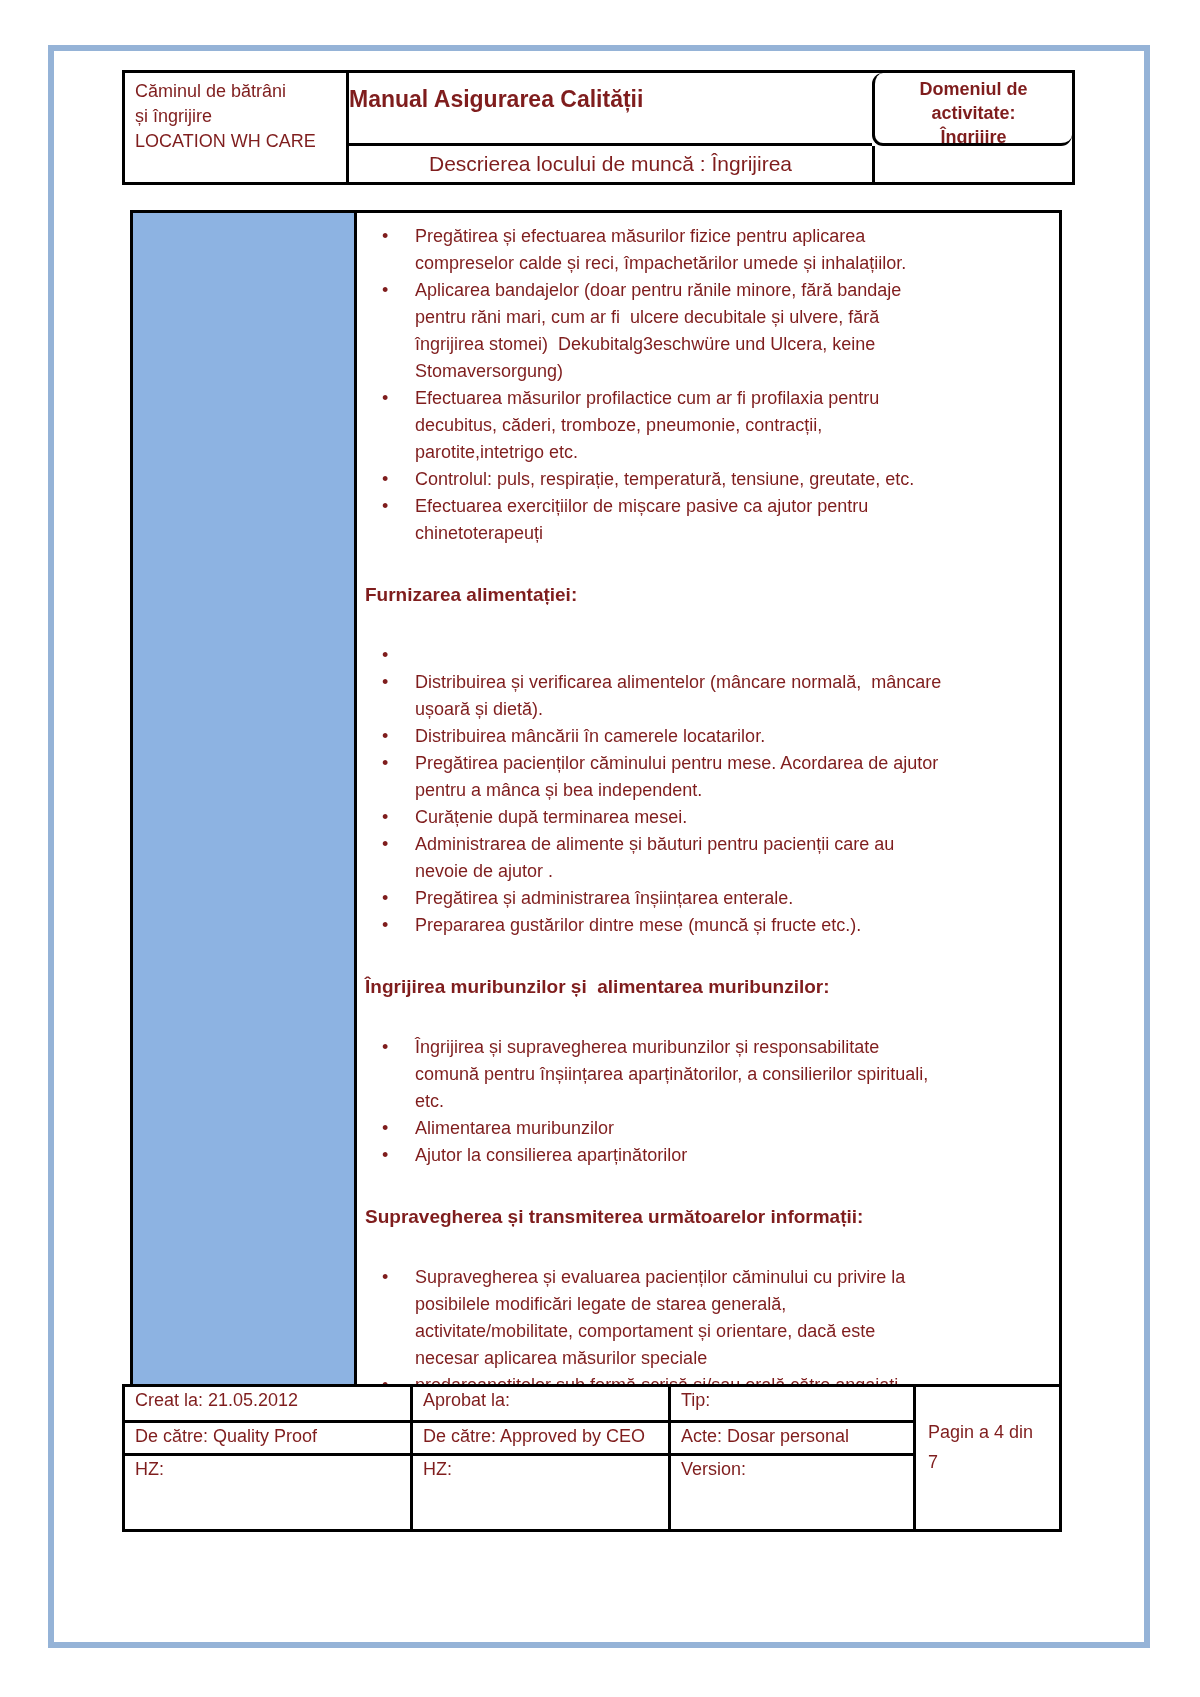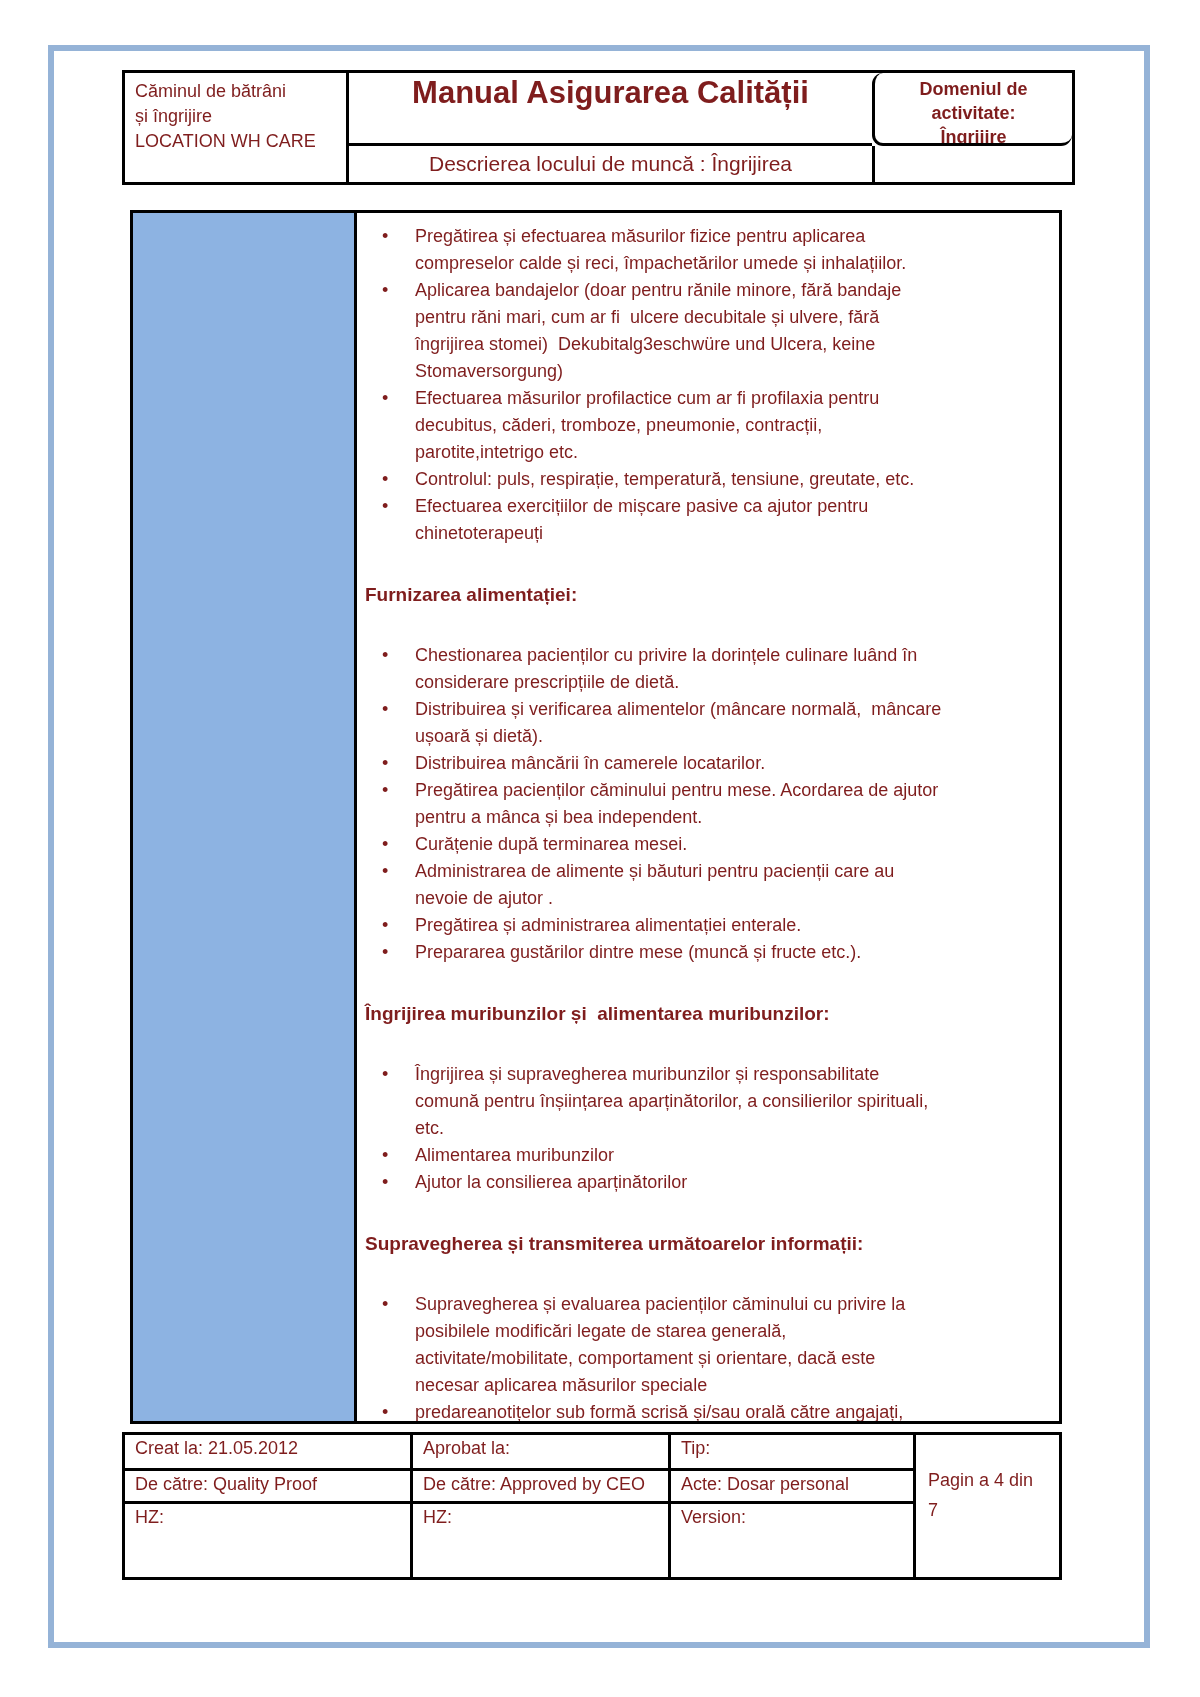--- a/index.html
+++ b/index.html
@@ -25,21 +25,21 @@
     grid-template-columns:221px 1fr 200px; grid-template-rows:73px 1fr;
     background:#fff;
   }
   .hcell{ overflow:hidden; }
   .hcell.org{
     grid-column:1; grid-row:1 / 3; padding:6px 10px;
     font-size:18px; line-height:25px; white-space:pre-line;
   }
   .hcell.title{
     grid-column:2; grid-row:1; border-left:3px solid var(--ink); border-bottom:3px solid var(--ink);
-    text-align:center; font-weight:bold; font-size:31px; padding-top:2px;
+    text-align:left; font-weight:bold; font-size:23px; padding-top:13px;
   }
   .hcell.domain{
     grid-column:3; grid-row:1; border-left:3px solid var(--ink); border-bottom:3px solid var(--ink);
     text-align:center; font-weight:bold; font-size:18px; line-height:24px;
     padding-top:4px; white-space:pre-line;border-radius:11px;
   }
   .hcell.subtitle{
     grid-column:2; grid-row:2; border-left:3px solid var(--ink);
     text-align:center; font-weight:normal; font-size:21px; padding-top:6px;
   }
@@ -64,21 +64,21 @@
   }
   .doc-list{ margin:0; padding:0; }
   .doc-item{ display:flex; align-items:flex-start; }
   .doc-bullet{
     flex:none; width:33px; margin-left:17px; font-size:18px; line-height:27px;
   }
   .doc-text{ white-space:pre-wrap; max-width:640px; }
 
   
   .footer-table{
-    position:absolute; left:122px; top:1432px; width:940px; height:148px;
+    position:absolute; left:122px; top:1384px; width:940px; height:148px;
     border:3px solid var(--ink); display:grid;
     grid-template-columns:285px 258px 245px 1fr; grid-template-rows:33px 33px 1fr;
     background:#fff; font-size:18px;
   }
   .fcell{ padding:3px 6px 0 10px; overflow:hidden; }
   .fcell.bl{ border-left:3px solid var(--ink); }
   .fcell.bt{ border-top:3px solid var(--ink); }
   .fcell.pageinfo{
     grid-column:4; grid-row:1 / 4; border-left:3px solid var(--ink);
     padding:30px 6px 0 12px; white-space:pre-line; line-height:30px;
@@ -132,22 +132,20 @@
             <div class="doc-item">
               <span class="doc-bullet">•</span>
               <span class="doc-text">Efectuarea exercițiilor de mișcare pasive ca ajutor pentru
 chinetoterapeuți</span>
             </div>
           </div>
           <div class="doc-heading">Furnizarea alimentației:</div>
           <div class="doc-list">
             <div class="doc-item">
               <span class="doc-bullet">•</span>
-              <span class="doc-text">Chestionarea pacienților cu privire la dorințele culinare luând în
-considerare prescripțiile de dietă.</span>
             </div>
             <div class="doc-item">
               <span class="doc-bullet">•</span>
               <span class="doc-text">Distribuirea și verificarea alimentelor (mâncare normală,  mâncare
 ușoară și dietă).</span>
             </div>
             <div class="doc-item">
               <span class="doc-bullet">•</span>
               <span class="doc-text">Distribuirea mâncării în camerele locatarilor.</span>
             </div>
@@ -160,21 +158,21 @@
               <span class="doc-bullet">•</span>
               <span class="doc-text">Curățenie după terminarea mesei.</span>
             </div>
             <div class="doc-item">
               <span class="doc-bullet">•</span>
               <span class="doc-text">Administrarea de alimente și băuturi pentru pacienții care au
 nevoie de ajutor .</span>
             </div>
             <div class="doc-item">
               <span class="doc-bullet">•</span>
-              <span class="doc-text">Pregătirea și administrarea alimentației enterale.</span>
+              <span class="doc-text">Pregătirea și administrarea înșiințarea enterale.</span>
             </div>
             <div class="doc-item">
               <span class="doc-bullet">•</span>
               <span class="doc-text">Prepararea gustărilor dintre mese (muncă și fructe etc.).</span>
             </div>
           </div>
           <div class="doc-heading">Îngrijirea muribunzilor și  alimentarea muribunzilor:</div>
           <div class="doc-list">
             <div class="doc-item">
               <span class="doc-bullet">•</span>

